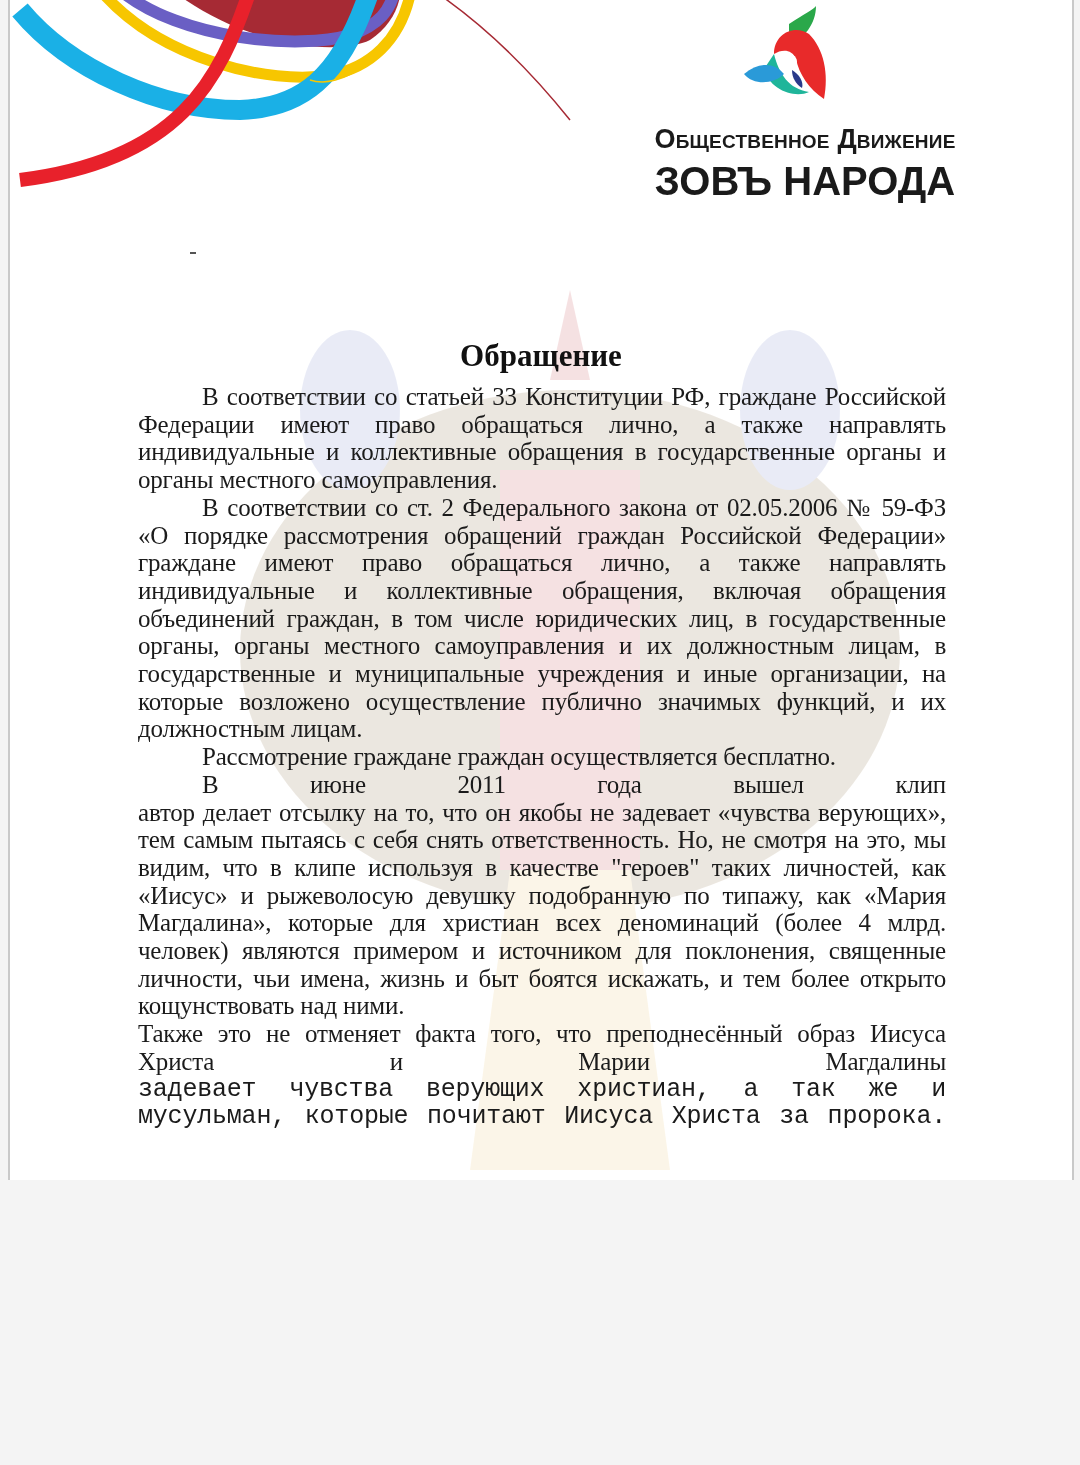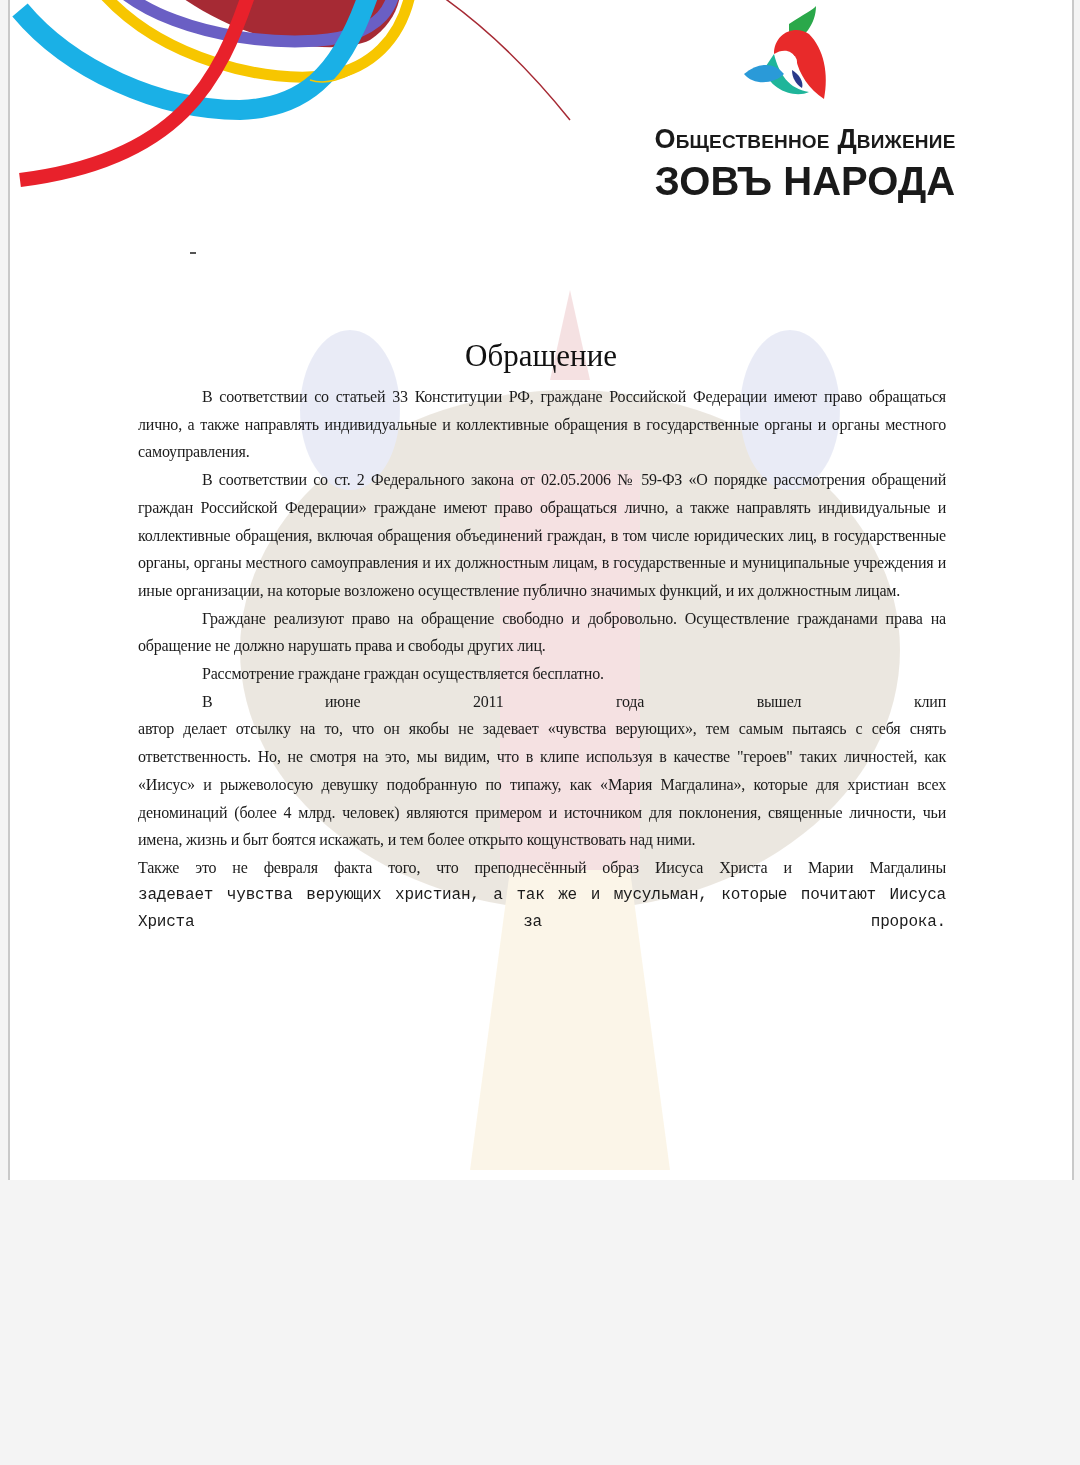--- a/index.html
+++ b/index.html
@@ -24,25 +24,25 @@
   .org-line1 { font-size:27px; font-variant:small-caps; letter-spacing:0.2px; }
   .org-line2 { font-size:40px; margin-top:4px; }
   .meta {
     position:absolute; left:78px; top:190px;
     font-family:"Liberation Sans", sans-serif; font-style:italic;
     font-size:18px; color:#3a3a3a; line-height:30px;
   }
   .meta-dot { position:absolute; left:180px; top:252px; width:6px; height:2px; background:#555; }
   .doc-title {
     position:absolute; left:0; top:338px; width:1062px; text-align:center;
-    font-size:31px; font-weight:normal; color:#111;
+    font-size:31px; font-weight:bold; color:#111;
   }
   .body-text {
     position:absolute; left:128px; top:383px; width:808px;
-    font-size:16px; line-height:27.7px; color:#1b1b1b;
+    font-size:25px; line-height:27.7px; color:#1b1b1b;
     text-align:justify; letter-spacing:-0.2px;
   }
   .body-text p { margin:0; text-indent:64px; }
   .body-text p.noindent { text-indent:0; }
 </style>
 </head>
 <body>
 
 <div class="page">
 
@@ -80,20 +80,19 @@
     <path d="M300,600 L420,600 L460,900 L260,900 Z" fill="#e8c060"></path>
     <ellipse cx="140" cy="140" rx="50" ry="80" fill="#6a7ac4"></ellipse>
     <ellipse cx="580" cy="140" rx="50" ry="80" fill="#6a7ac4"></ellipse>
   </svg>
 
   <div class="doc-title">Обращение</div>
 
   <div class="body-text">
     <p>В соответствии со статьей 33 Конституции РФ, граждане Российской Федерации имеют право обращаться лично, а также направлять индивидуальные и коллективные обращения в государственные органы и органы местного самоуправления.</p>
     <p>В соответствии со ст. 2 Федерального закона от 02.05.2006 № 59-ФЗ «О порядке рассмотрения обращений граждан Российской Федерации» граждане имеют право обращаться лично, а также направлять индивидуальные и коллективные обращения, включая обращения объединений граждан, в том числе юридических лиц, в государственные органы, органы местного самоуправления и их должностным лицам, в государственные и муниципальные учреждения и иные организации, на которые возложено осуществление публично значимых функций, и их должностным лицам.</p>
-    <p>Граждане реализуют право на обращение свободно и добровольно. Осуществление гражданами права на обращение не должно нарушать права и свободы других лиц.</p>
     <p>Рассмотрение граждане граждан осуществляется бесплатно.</p>
     <p style="text-align:justify;text-align-last:justify;">В июне 2011 года вышел клип</p>
     <p class="noindent">автор делает отсылку на то, что он якобы не задевает «чувства верующих», тем самым пытаясь с себя снять ответственность. Но, не смотря на это, мы видим, что в клипе используя в качестве "героев" таких личностей, как «Иисус» и рыжеволосую девушку подобранную по типажу, как «Мария Магдалина», которые для христиан всех деноминаций (более 4 млрд. человек) являются примером и источником для поклонения, священные личности, чьи имена, жизнь и быт боятся искажать, и тем более открыто кощунствовать над ними.</p>
-    <p class="noindent" style="text-align-last:justify;">Также это не февраля факта того, что преподнесённый образ Иисуса Христа и Марии Магдалины</p>
+    <p class="noindent" style="text-align-last:justify;">Также это не отменяет факта того, что преподнесённый образ Иисуса Христа и Марии Магдалины</p>
     <p class="noindent" style="text-align-last:justify;font-family:Liberation Mono, monospace;">задевает чувства верующих христиан, а так же и мусульман, которые почитают Иисуса Христа за пророка.</p>
   </div>
 </div>
 
 </body></html>

